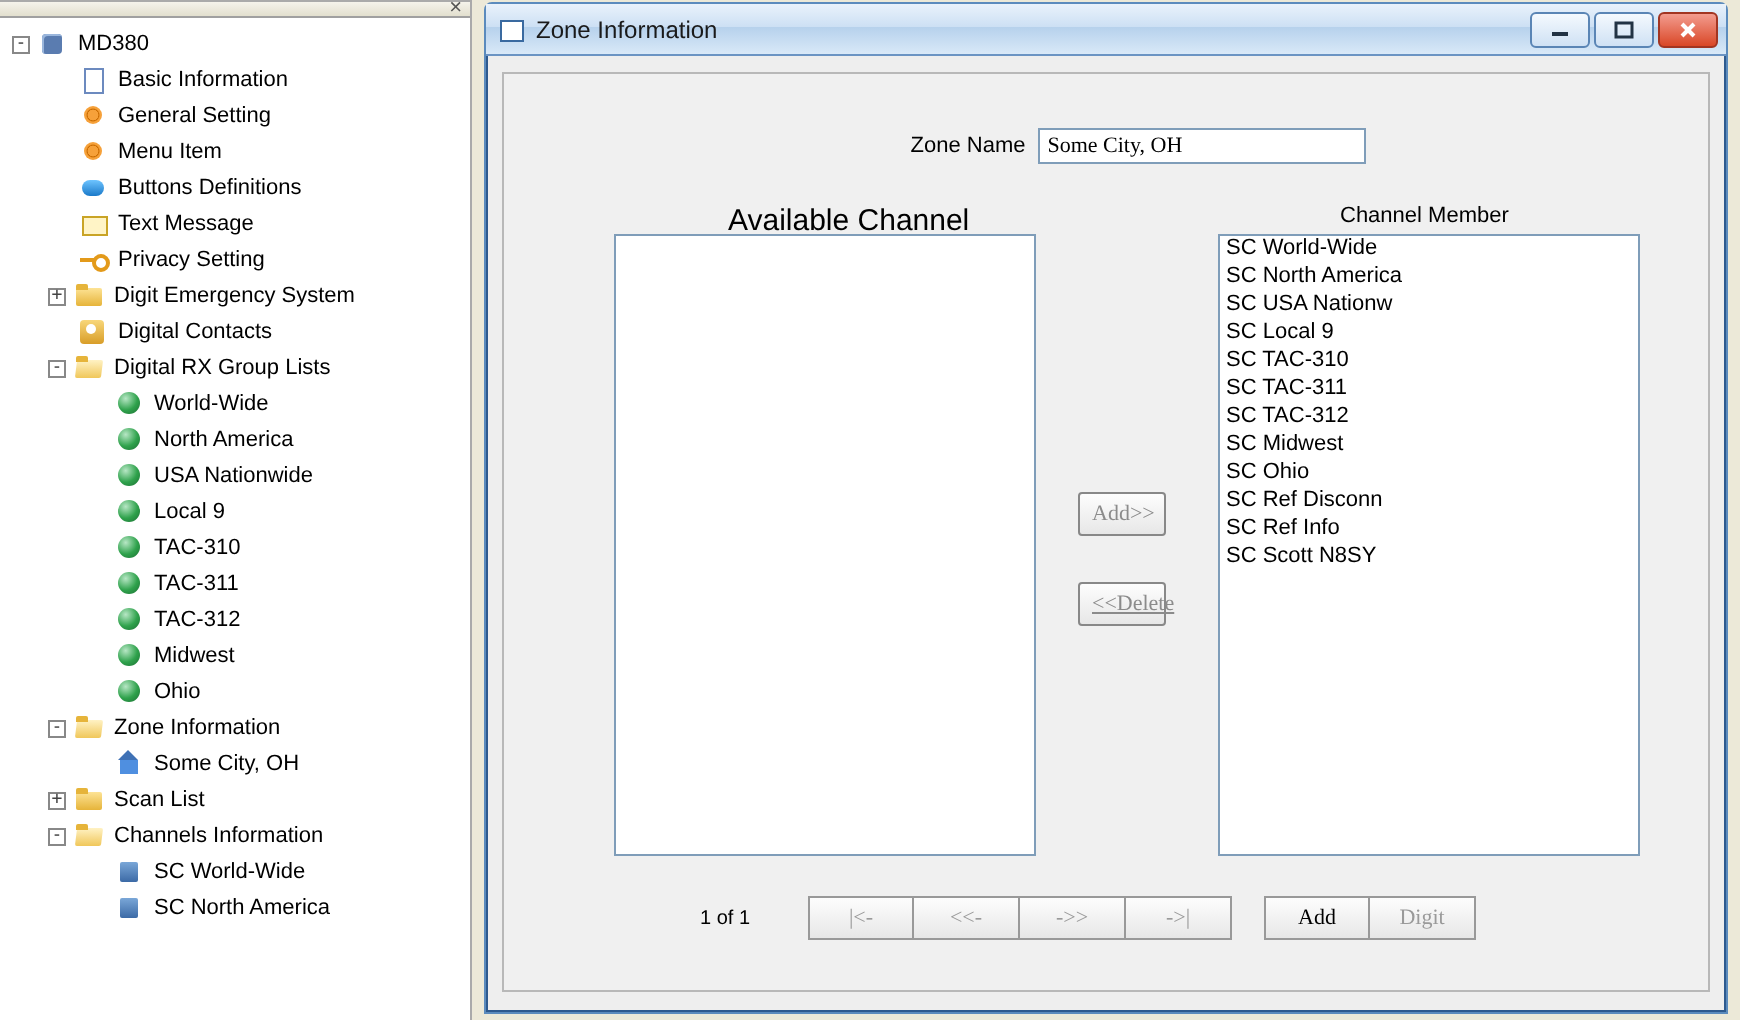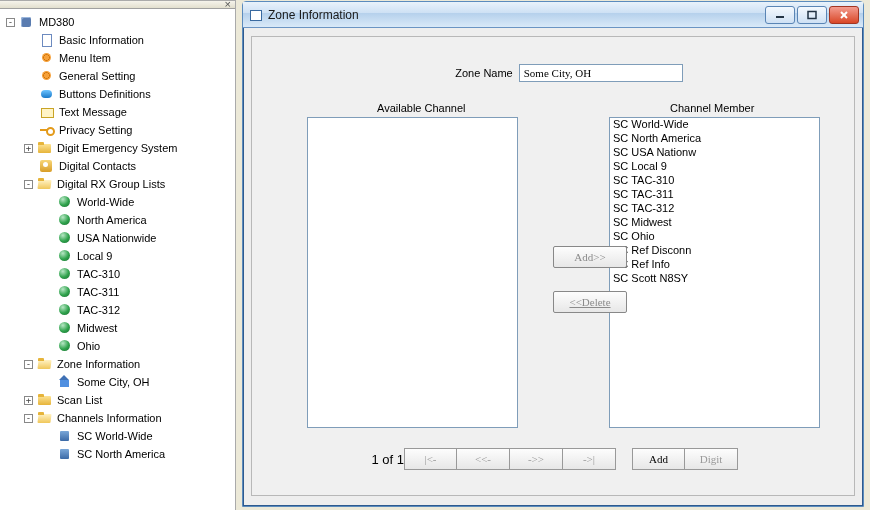--- a/index.html
+++ b/index.html
@@ -130,52 +130,52 @@
   display:flex; align-items:center; justify-content:center; gap:6px;
 }
 .row-name label { font-size:11px;margin-left:32px; }
 .row-name input {
   width: 164px; height:18px;
   border:1px solid #7f9db9;
   padding: 1px 4px;
   font: 11px Tahoma;
 }
 .headers { position:absolute; top:65px; left:0; right:0; }
-.hdr-left { position:absolute; left:112px; font-size:11px;margin-left:13px; }
+.hdr-left { position:absolute; left:112px; font-size:15px; }
 .hdr-right{ position:absolute; left:418px; font-size:11px; }
 
 .listbox {
   position:absolute;
   border:1px solid #7f9db9;
   background:#fff;
   overflow:auto;
   font-size:11px;
 }
 .listbox.left  { left:55px;  top:80px; width:211px; height:311px; }
 .listbox.right { left:357px; top:80px; width:211px; height:311px; }
 .listbox .item { height:14px; padding: 0 3px; cursor:pointer; }
 
 .mid-btn {
   position:absolute;
-  width:74px; height:22px;
-  left:301px;
+  width:44px; height:22px;
+  left:287px;
   border:1px solid #888; border-radius:2px;
   background: linear-gradient(#fdfdfd,#e7e7e7);
   font: 11px Tahoma;
   color:#8b8b8b;
   cursor: default;
 }
 .mid-btn.add { top:209px; }
 .mid-btn.del { top:254px;text-decoration:underline; }
 
 .pager {
   position:absolute; left:98px; top:411px;
   display:flex; align-items:center; gap:0;
 }
-.pager .pg-label { width:54px; text-align:right; font-size:13px; }
+.pager .pg-label { width:54px; text-align:left; font-size:10px; }
 .pager button {
   width:53px; height:22px;
   border:1px solid #999; border-left:none;
   background: linear-gradient(#fdfdfd,#e7e7e7);
   font: 11px Tahoma;
   cursor: pointer;
 }
 .pager button:first-of-type { border-left:1px solid #999; }
 .pager .disabled { color:#9a9a9a; cursor:default; }
 .pager .gap { width:16px; }
@@ -194,26 +194,26 @@
         <span>MD380</span>
       </div>
       <div class="node indent-1">
         <span class="expander-space"></span>
         <span class="icon i-page"></span>
         <span>Basic Information</span>
       </div>
       <div class="node indent-1">
         <span class="expander-space"></span>
         <span class="icon i-gear"></span>
+        <span>General Setting</span>
+      </div>
+      <div class="node indent-1">
+        <span class="expander-space"></span>
+        <span class="icon i-gear"></span>
         <span>Menu Item</span>
-      </div>
-      <div class="node indent-1">
-        <span class="expander-space"></span>
-        <span class="icon i-gear"></span>
-        <span>General Setting</span>
       </div>
       <div class="node indent-1">
         <span class="expander-space"></span>
         <span class="icon i-button"></span>
         <span>Buttons Definitions</span>
       </div>
       <div class="node indent-1">
         <span class="expander-space"></span>
         <span class="icon i-msg"></span>
         <span>Text Message</span>

